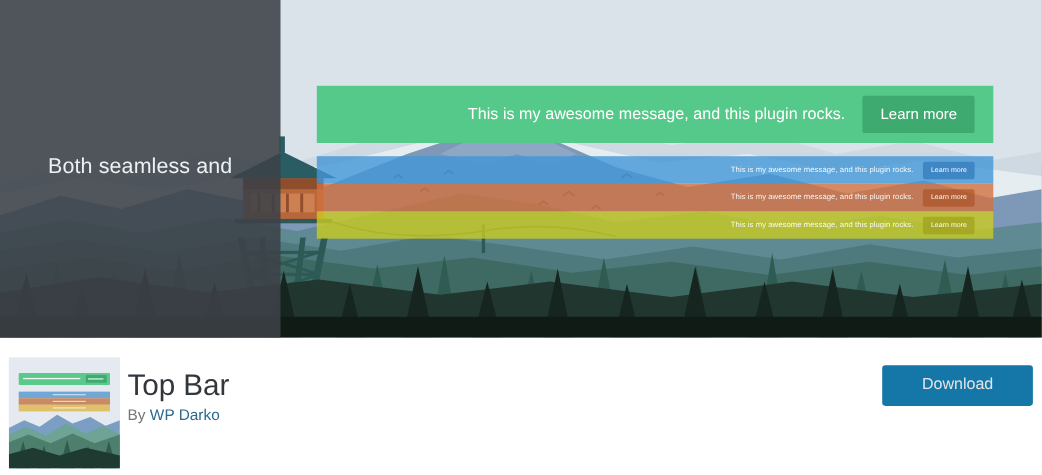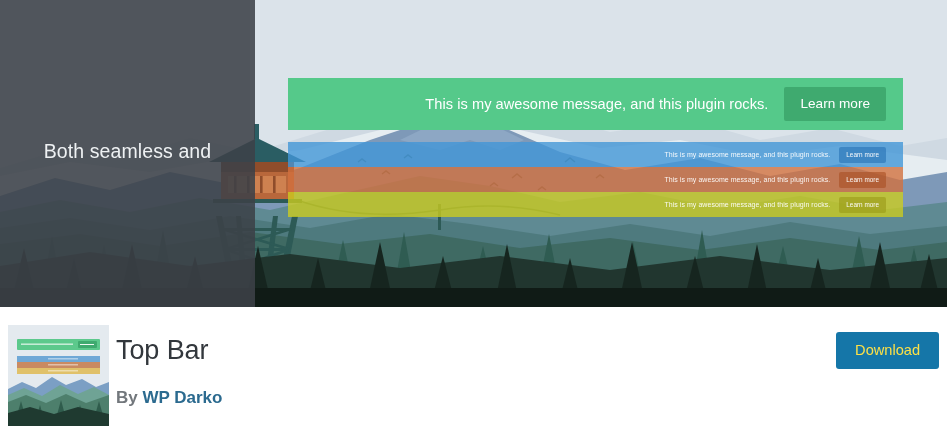--- a/index.html
+++ b/index.html
@@ -102,33 +102,33 @@
     background:#dfe6ec;
   }
   .thumb svg { display:block; width:101px; height:101px; }
 
   .meta { position:absolute; left:116px; top:27px; }
   .plugin-title {
     font-size:27px; font-weight:400; color:#32373c;
     letter-spacing:-.1px; line-height:1.2;
   }
   .plugin-author {
-    margin-top:22px;
-    font-size:17px; color:#72777c; font-weight:700;
+    margin-top:3px;
+    font-size:14px; color:#72777c; font-weight:400;
   }
   .plugin-author .author-link {
     color:#2b6a8f; text-decoration:none;
   }
 
   .dl-btn {
     position:absolute; right:8px; top:25px;
-    background:#1576a8; color:#fde047;
+    background:#1576a8; color:#e5e5e5;
     font-size:14.6px; font-family:"Liberation Sans", sans-serif;
     border:none; border-radius:3px;
-    padding:10px 19px 11px;
+    padding:10px 36px 11px;
     cursor:pointer;
   }
 </style>
 </head>
 <body>
 
 <div class="hero">
 
   <div class="scene">
     <svg viewBox="0 0 947 307" preserveAspectRatio="none" aria-hidden="true">

